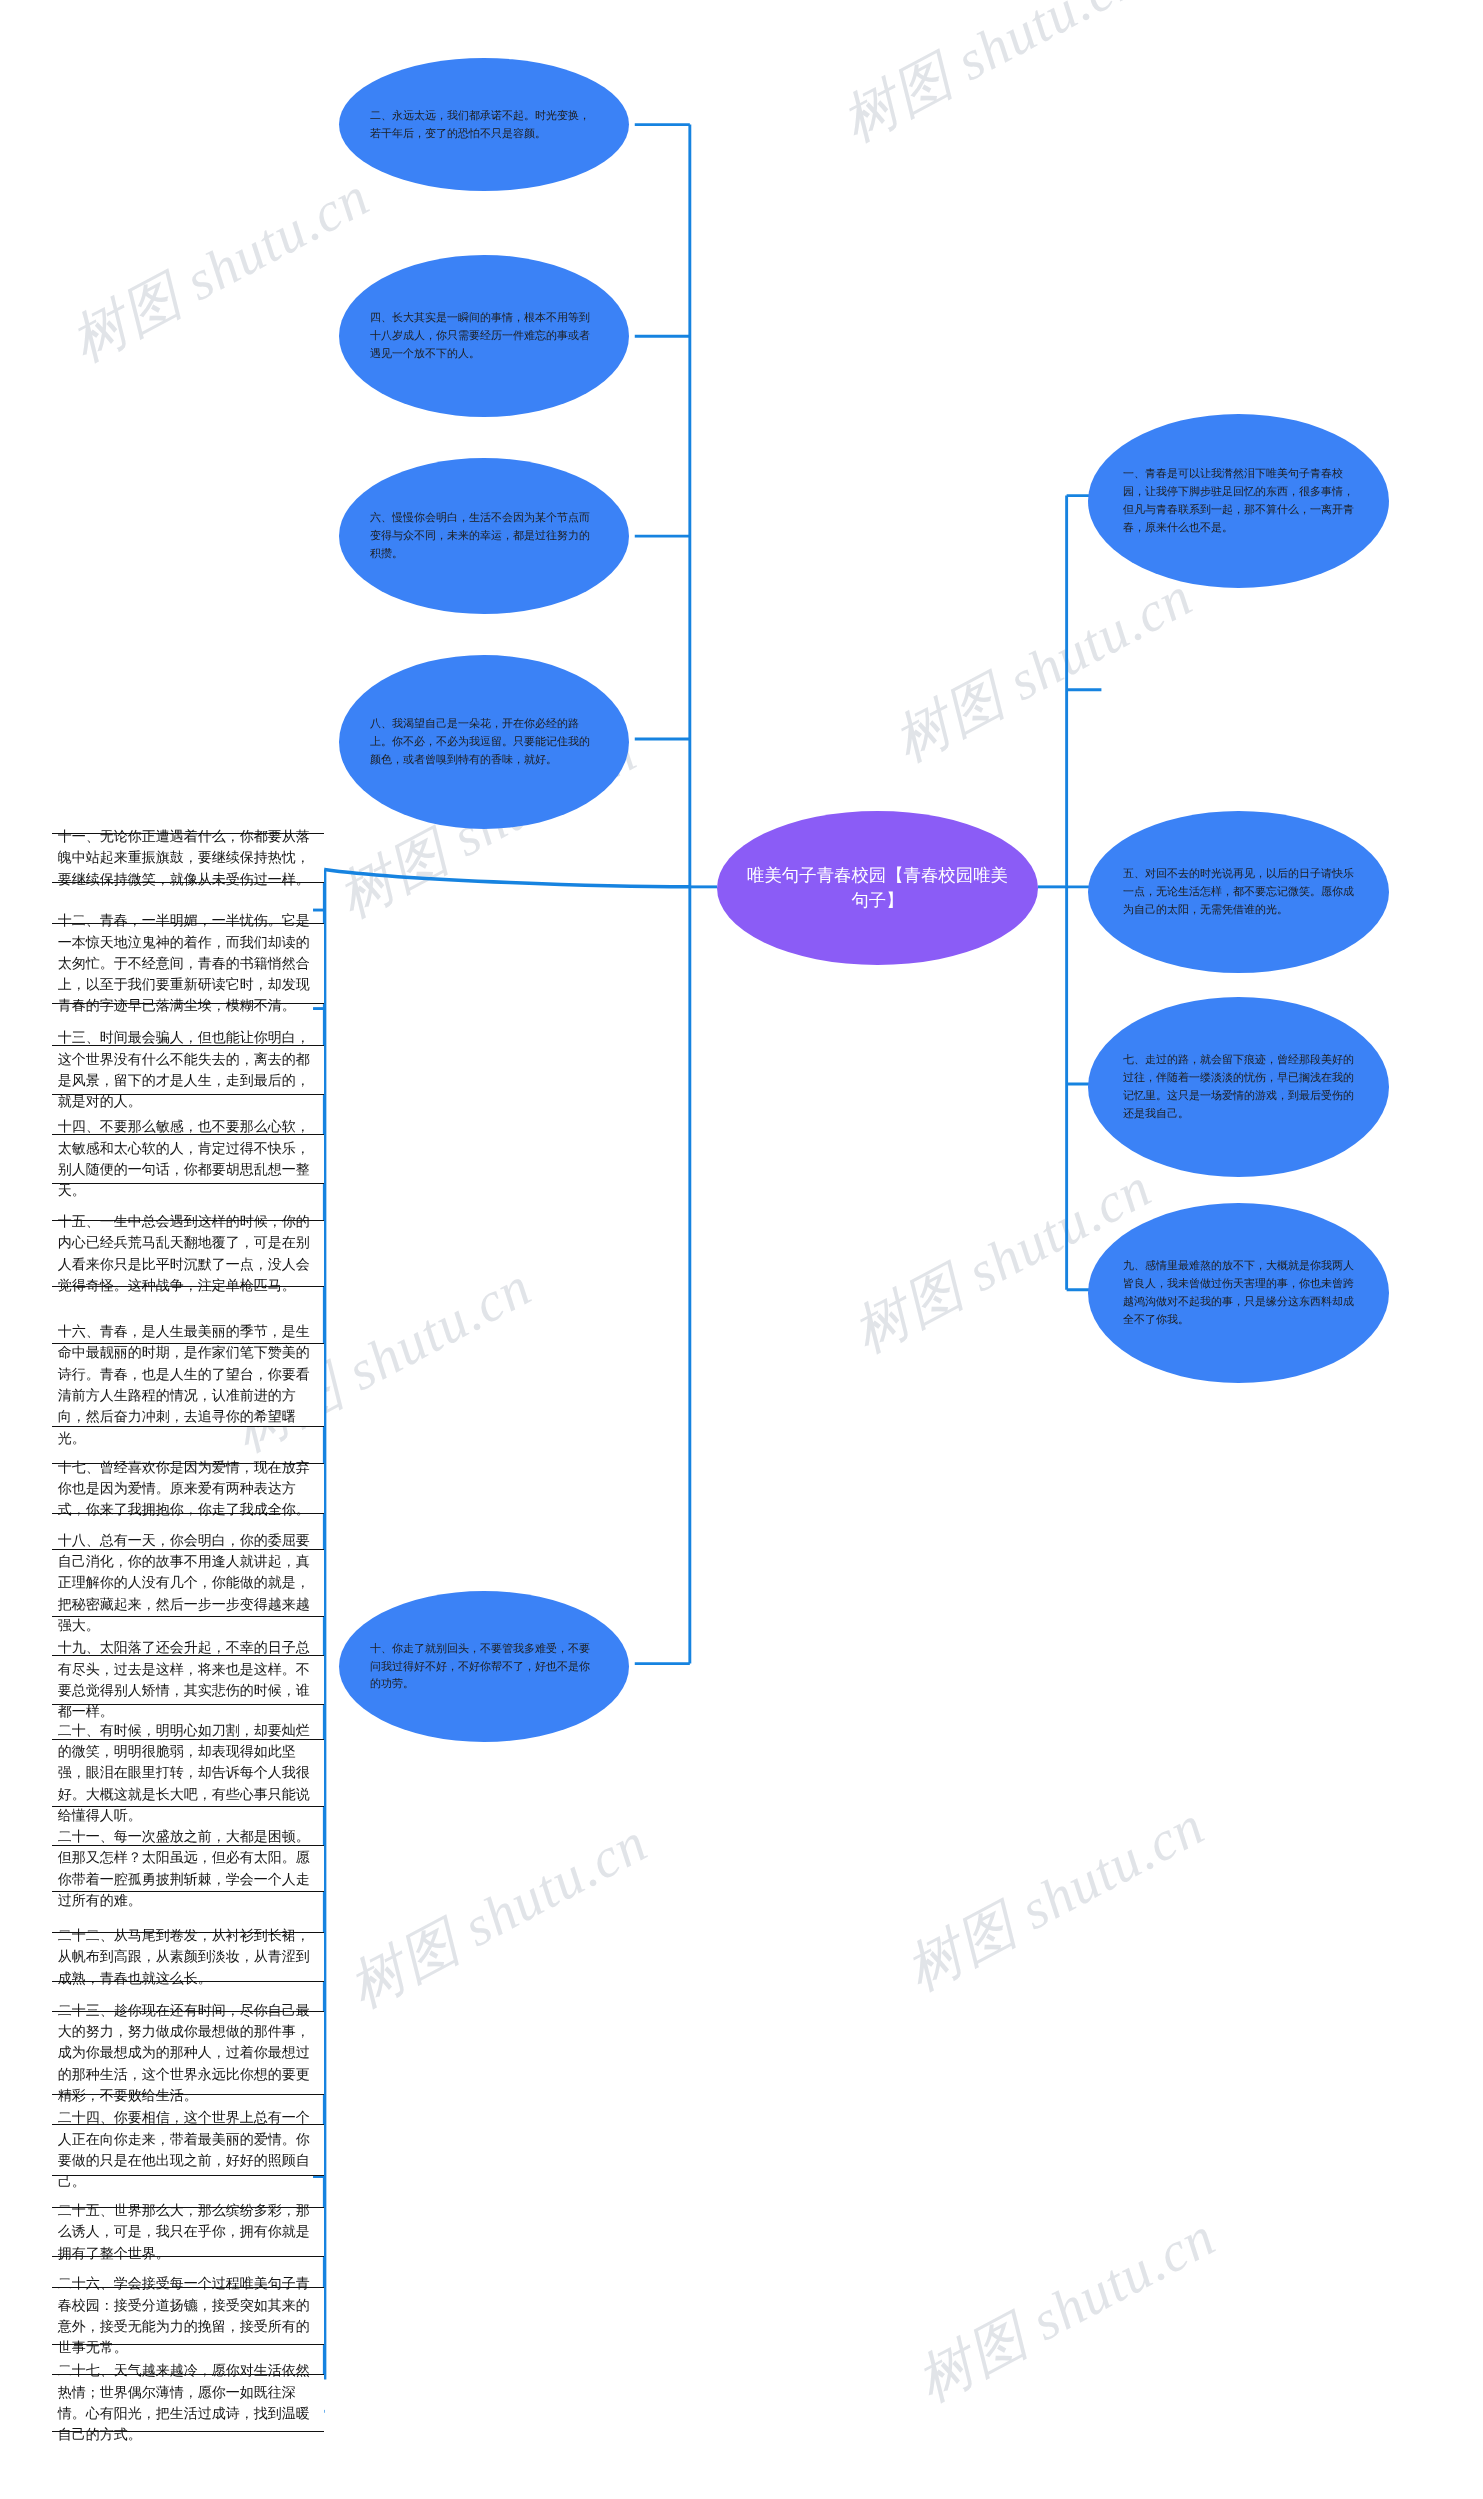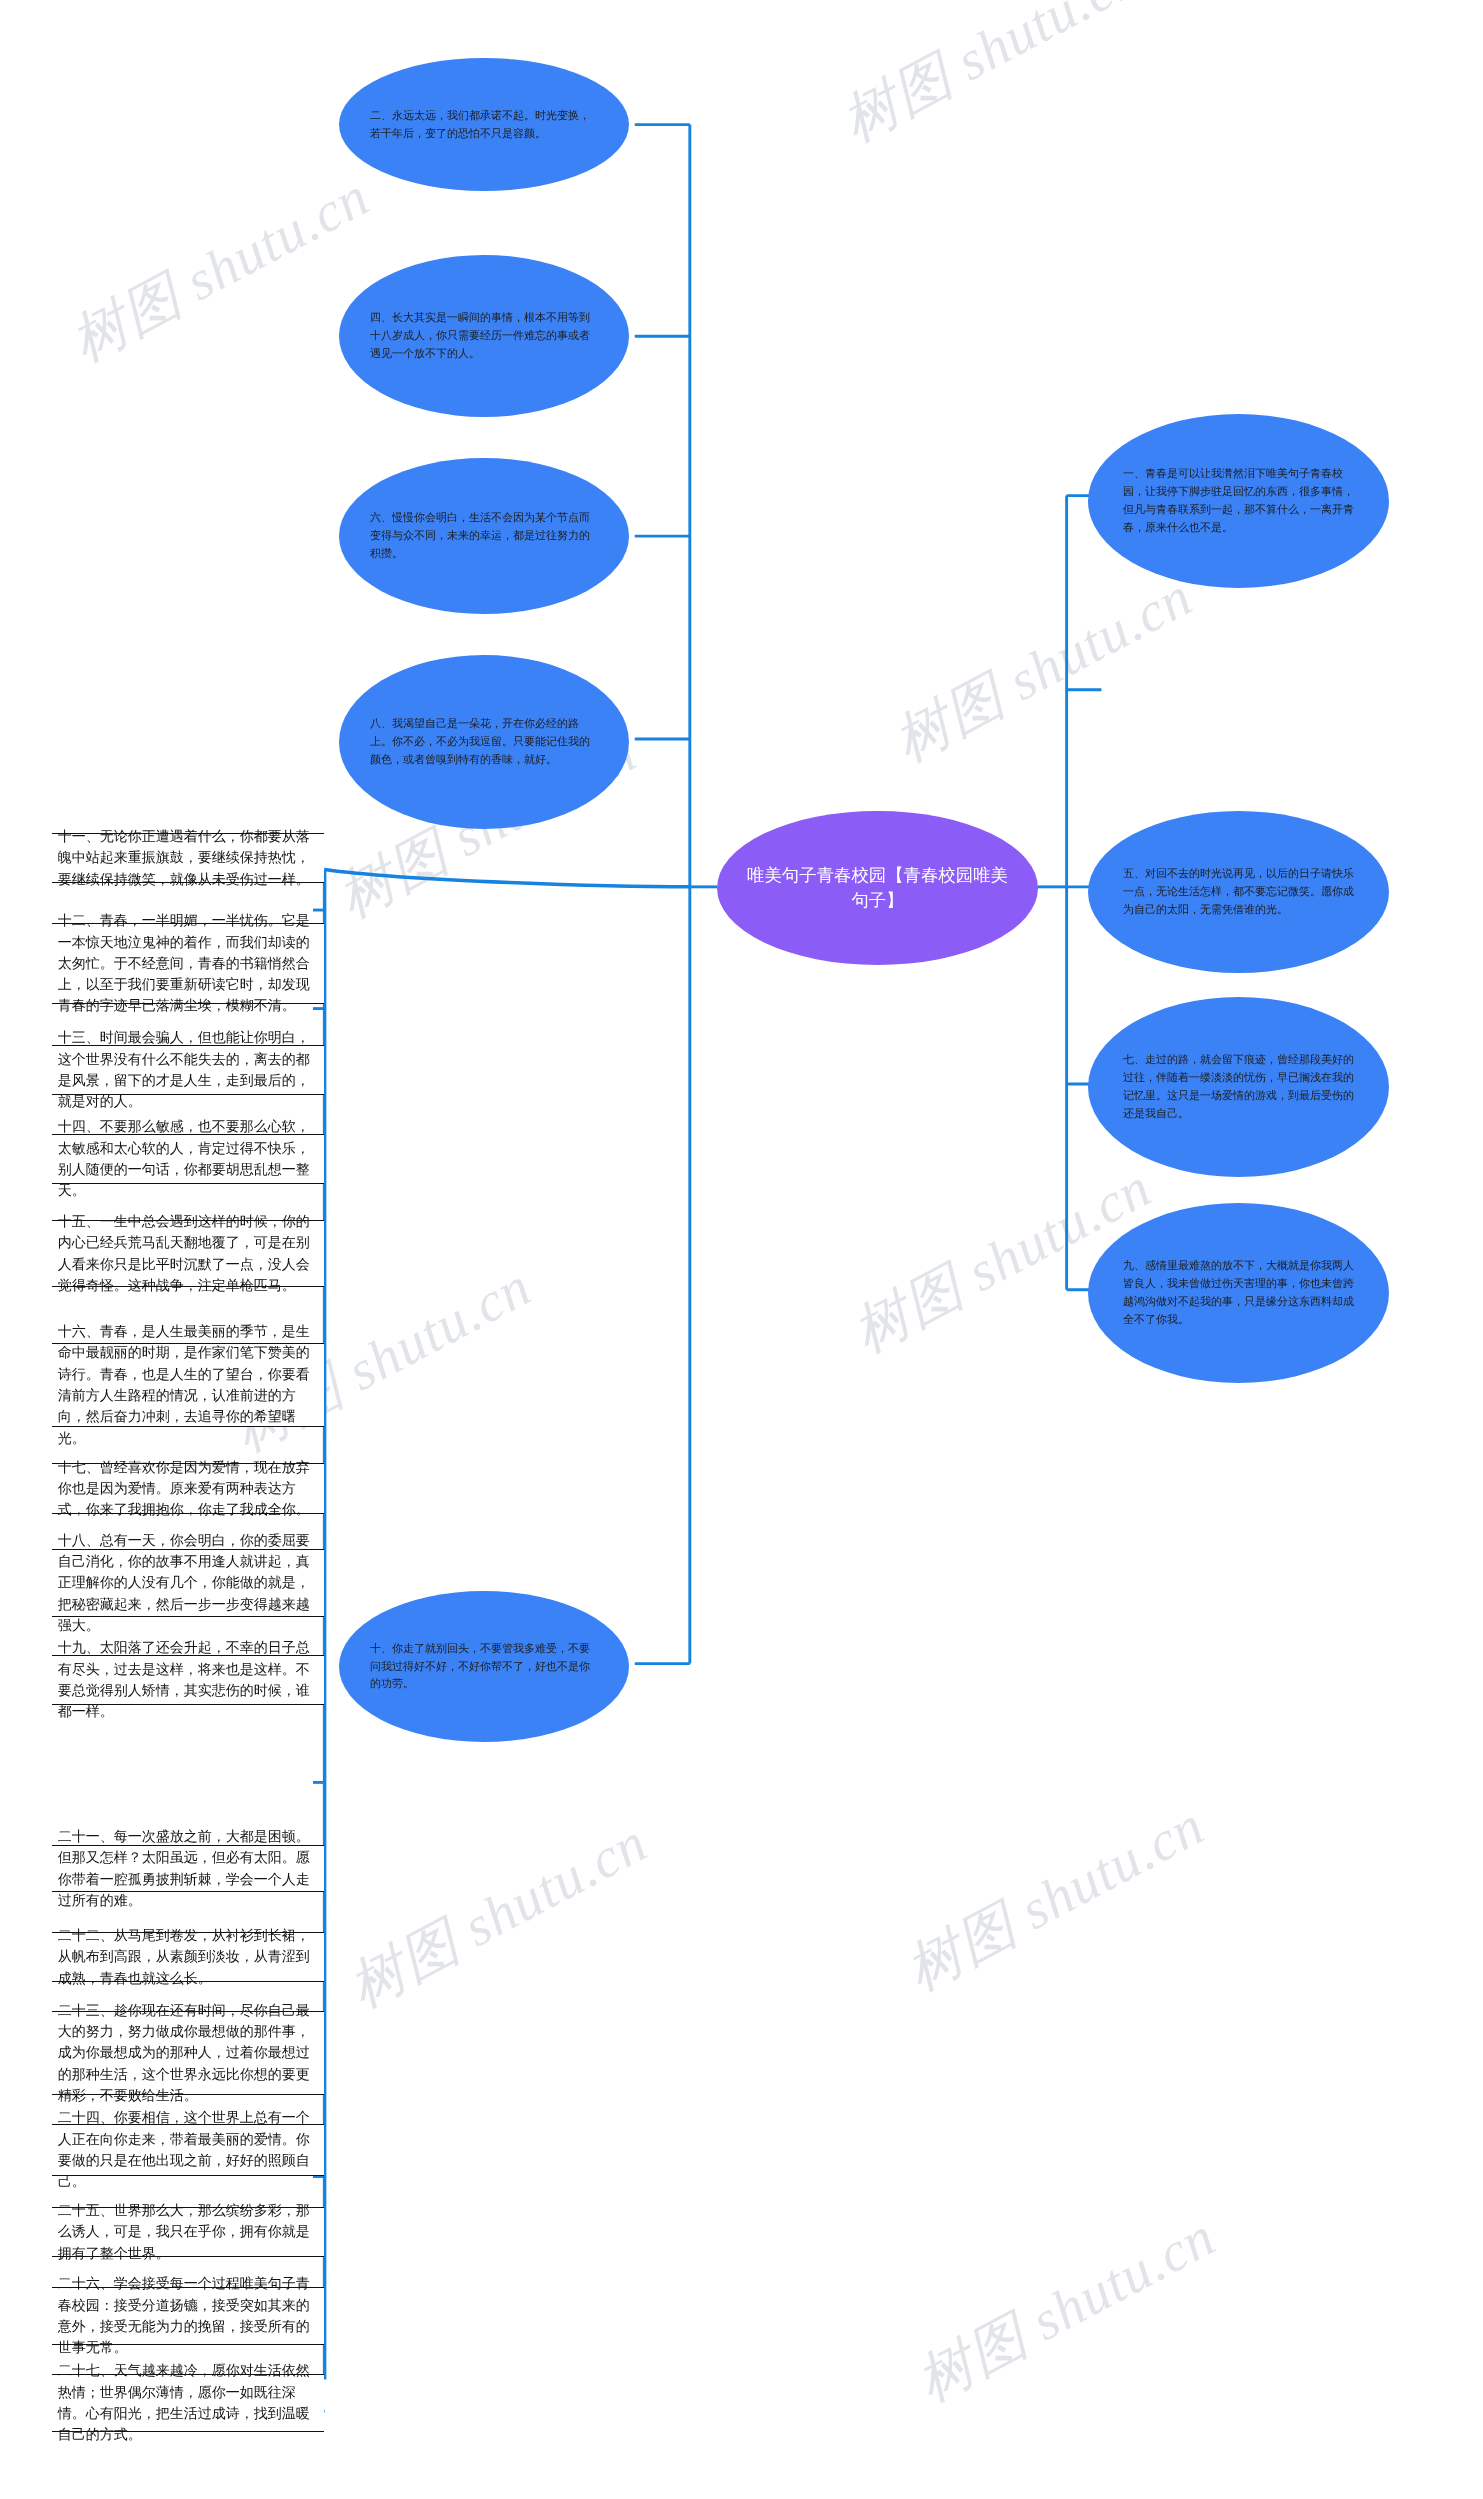--- a/index.html
+++ b/index.html
@@ -187,20 +187,23 @@
   </div>
 
   <div class="rect" style="left:52px;top:1549px;width:272px;height:68px;">
     <div class="tx">十八、总有一天，你会明白，你的委屈要自己消化，你的故事不用逢人就讲起，真正理解你的人没有几个，你能做的就是，把秘密藏起来，然后一步一步变得越来越强大。</div>
   </div>
 
   <div class="rect" style="left:52px;top:1655px;width:272px;height:50px;">
     <div class="tx">十九、太阳落了还会升起，不幸的日子总有尽头，过去是这样，将来也是这样。不要总觉得别人矫情，其实悲伤的时候，谁都一样。</div>
   </div>
 
+  <div class="rect" style="left:52px;top:1739px;width:272px;height:68px;">
+    <div class="tx">二十、有时候，明明心如刀割，却要灿烂的微笑，明明很脆弱，却表现得如此坚强，眼泪在眼里打转，却告诉每个人我很好。大概这就是长大吧，有些心事只能说给懂得人听。</div>
+  </div>
 
   <div class="rect" style="left:52px;top:1845px;width:272px;height:47px;">
     <div class="tx">二十一、每一次盛放之前，大都是困顿。但那又怎样？太阳虽远，但必有太阳。愿你带着一腔孤勇披荆斩棘，学会一个人走过所有的难。</div>
   </div>
 
   <div class="rect" style="left:52px;top:1932px;width:272px;height:50px;">
     <div class="tx">二十二、从马尾到卷发，从衬衫到长裙，从帆布到高跟，从素颜到淡妆，从青涩到成熟，青春也就这么长。</div>
   </div>
 
   <div class="rect" style="left:52px;top:2011px;width:272px;height:84px;">

